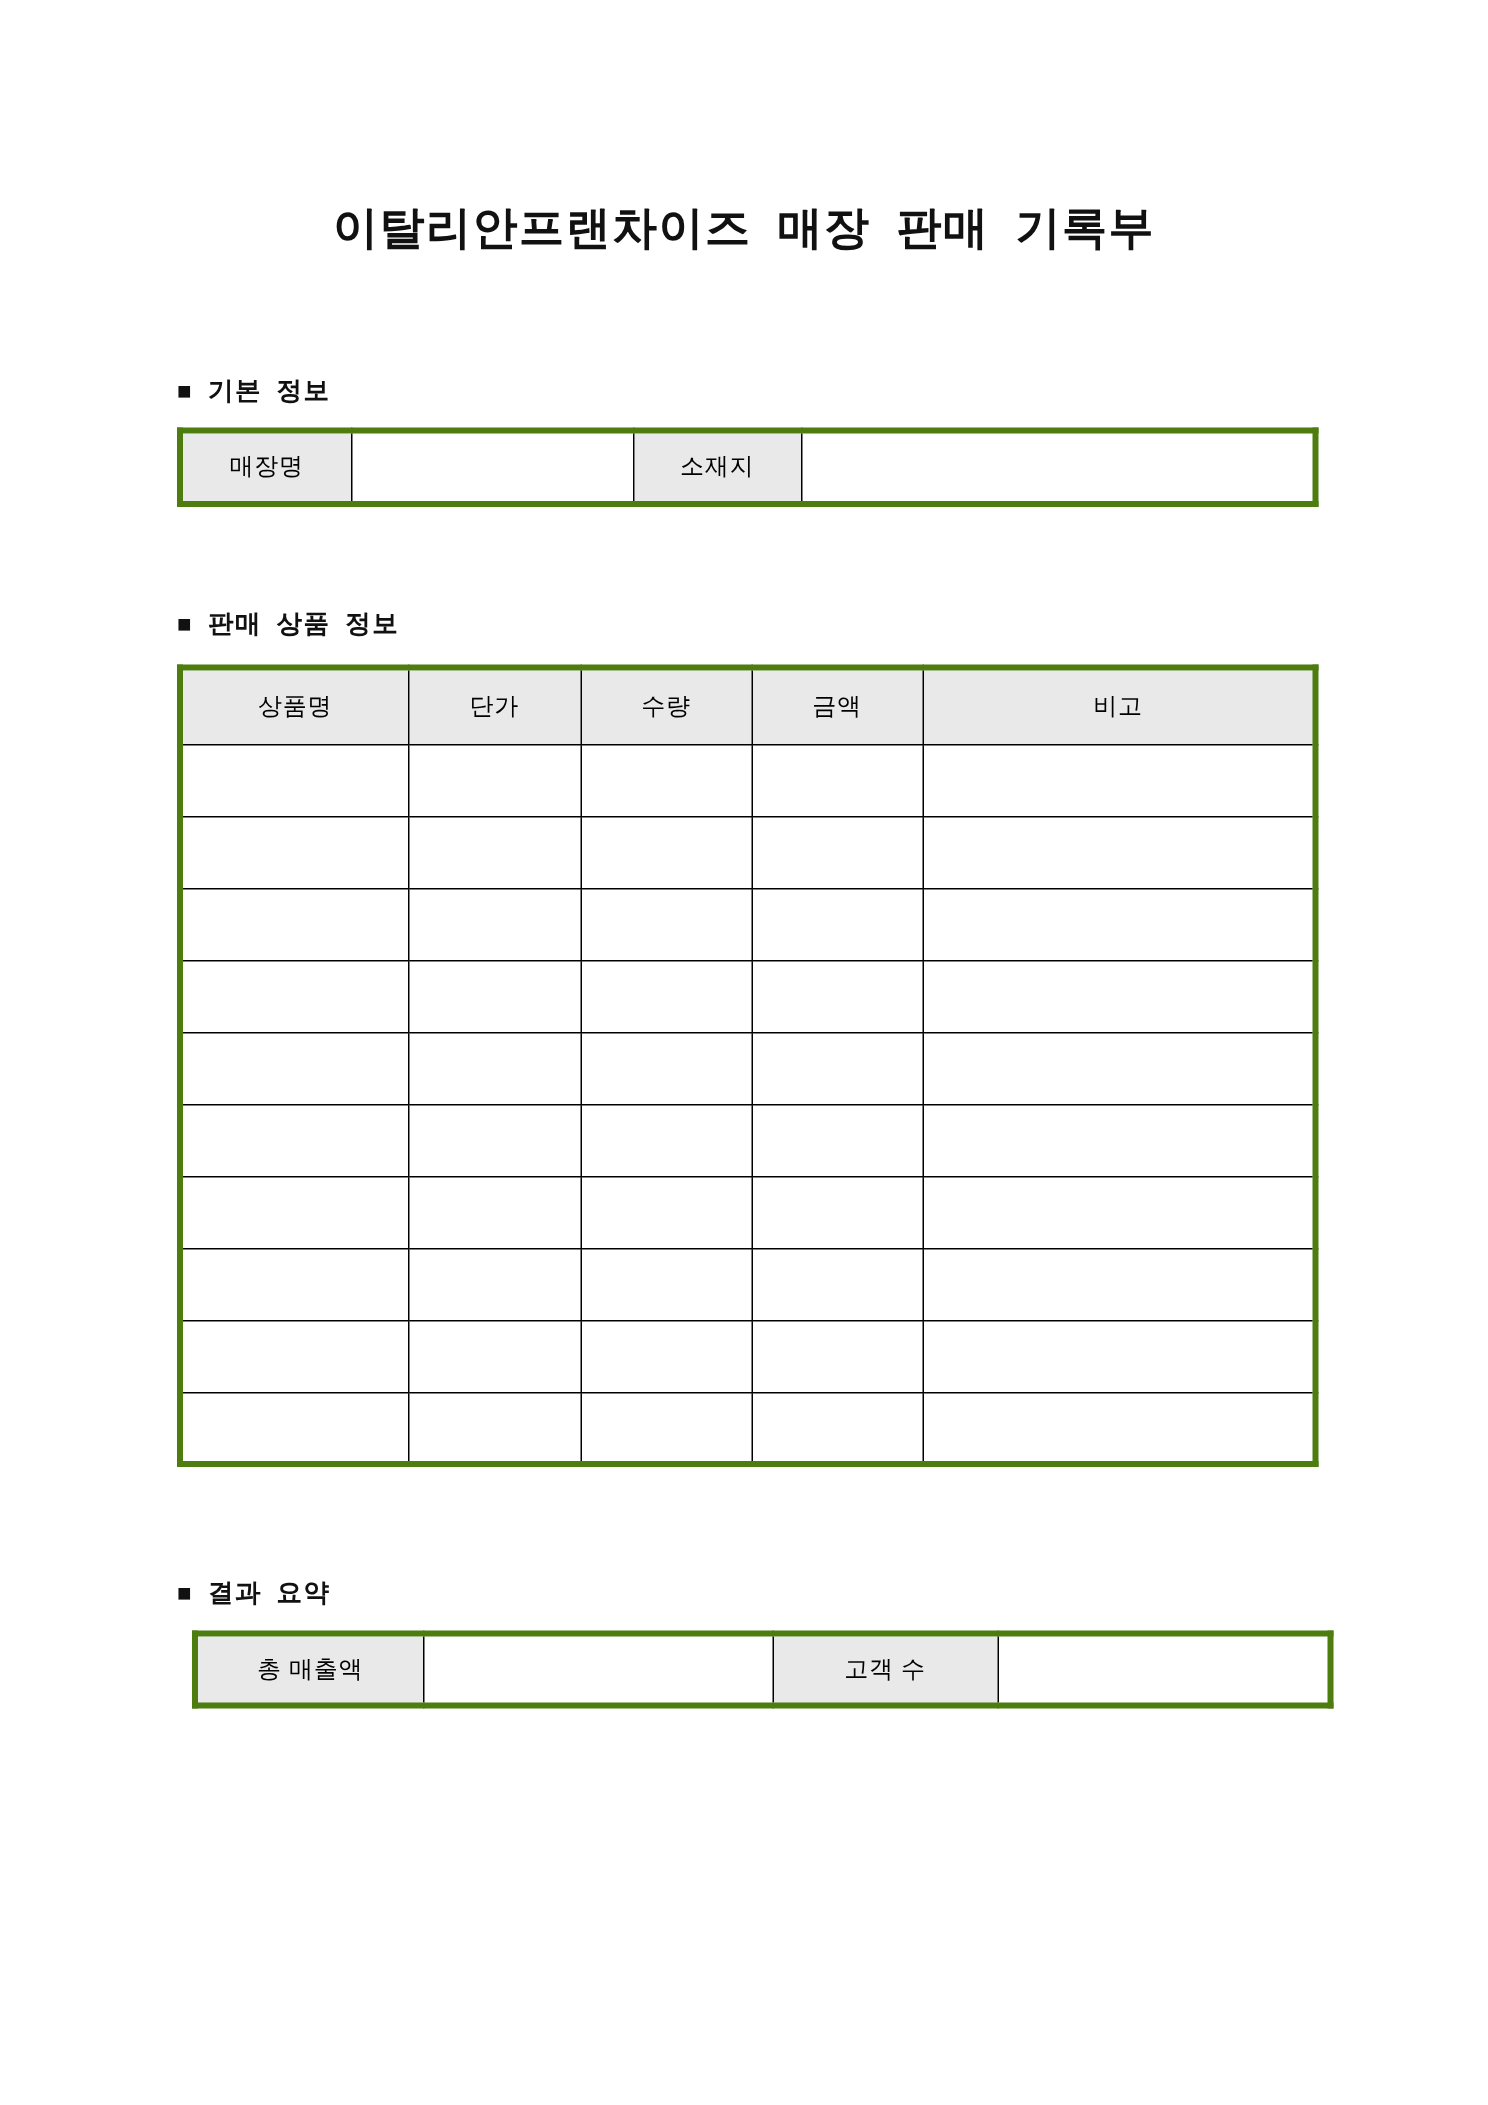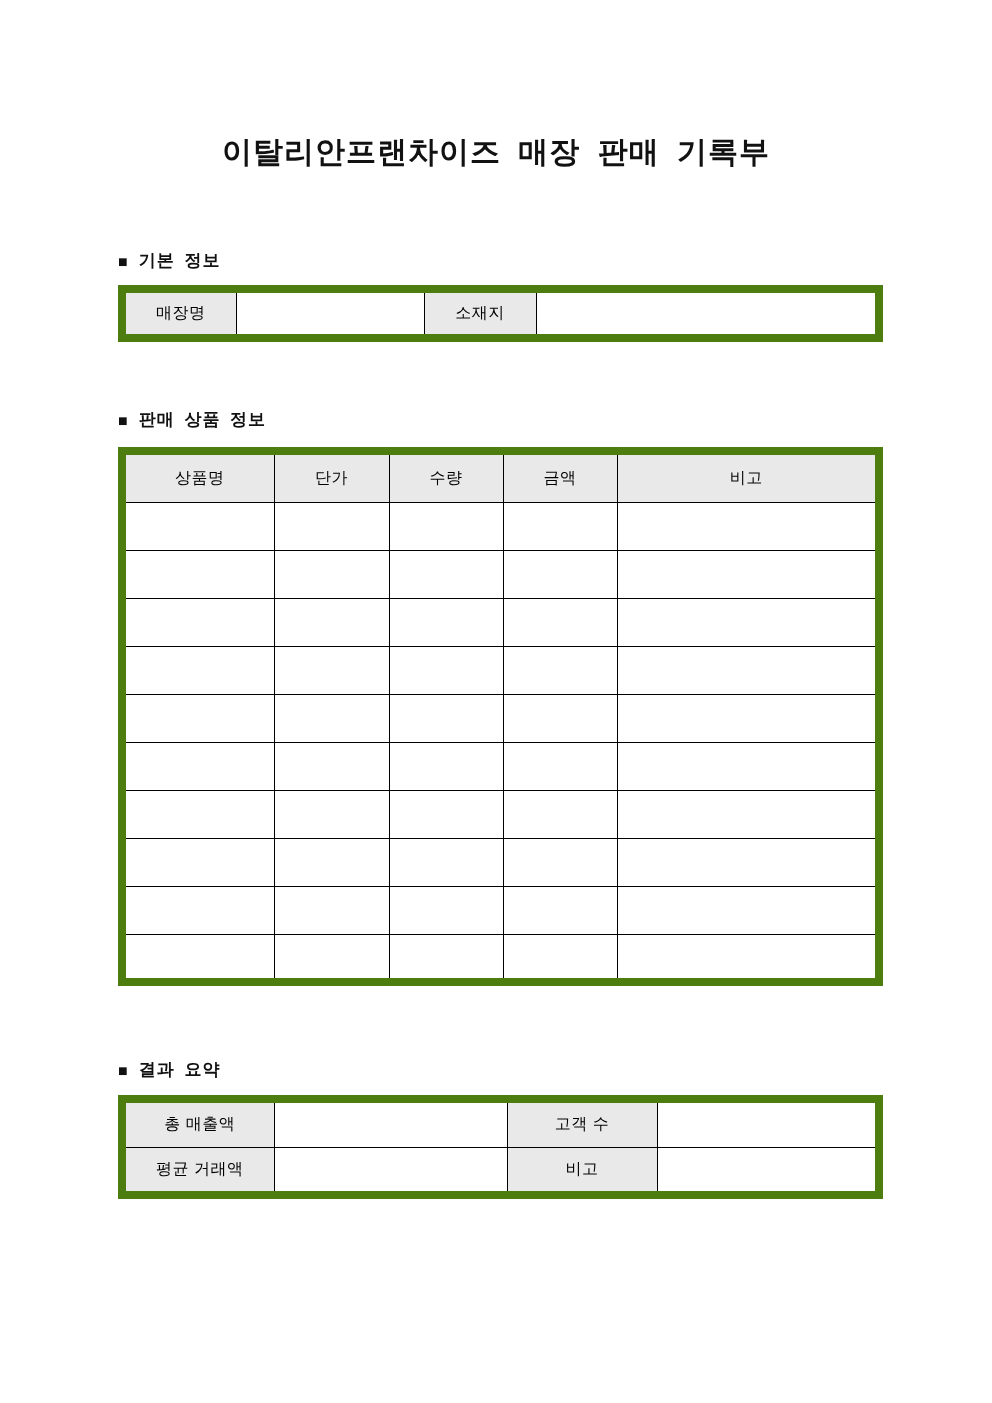--- a/index.html
+++ b/index.html
@@ -47,21 +47,21 @@
     top: 1px;
   }
   .sh-basic   { margin-top: 76px; }
   .sh-product { margin-top: 66px; }
   .sh-summary { margin-top: 72px; }
 
   table {
     border-collapse: collapse;
     table-layout: fixed;
     width: 757px;
-    border: 8px solid #4d7c0f;
+    border: 4px solid #4d7c0f;
   }
   td, th {
     border: 1px solid #000000;
     font-size: 16px;
     font-weight: normal;
     text-align: center;
     vertical-align: middle;
     overflow: hidden;
     white-space: nowrap;
   }
@@ -71,21 +71,21 @@
   }
   .cell-value { background: #ffffff; }
 
   .tbl-basic   { margin-top: 13px; }
   .tbl-basic td { height: 49px; }
 
   .tbl-product { margin-top: 16px; }
   .tbl-product thead th { height: 51px; }
   .tbl-product tbody td { height: 48px; }
 
-  .tbl-summary { margin-top: 14px; }
+  .tbl-summary { margin-top: 14px; margin-left: 10px; }
   .tbl-summary td { height: 48px; }
 </style>
 </head>
 <body>
 
 <div class="page">
 
   <h1 class="doc-title">이탈리안프랜차이즈 매장 판매 기록부</h1>
 
   <div class="content">
@@ -220,23 +220,17 @@
           <col style="width:150px">
           <col style="width:222px">
       </colgroup>
       <tbody>
         <tr>
           <td class="cell-label">총 매출액</td>
           <td class="cell-value"></td>
           <td class="cell-label">고객 수</td>
           <td class="cell-value"></td>
         </tr>
-        <tr>
-          <td class="cell-label">평균 거래액</td>
-          <td class="cell-value"></td>
-          <td class="cell-label">비고</td>
-          <td class="cell-value"></td>
-        </tr>
       </tbody>
     </table>
 
   </div>
 </div>
 
 </body></html>

